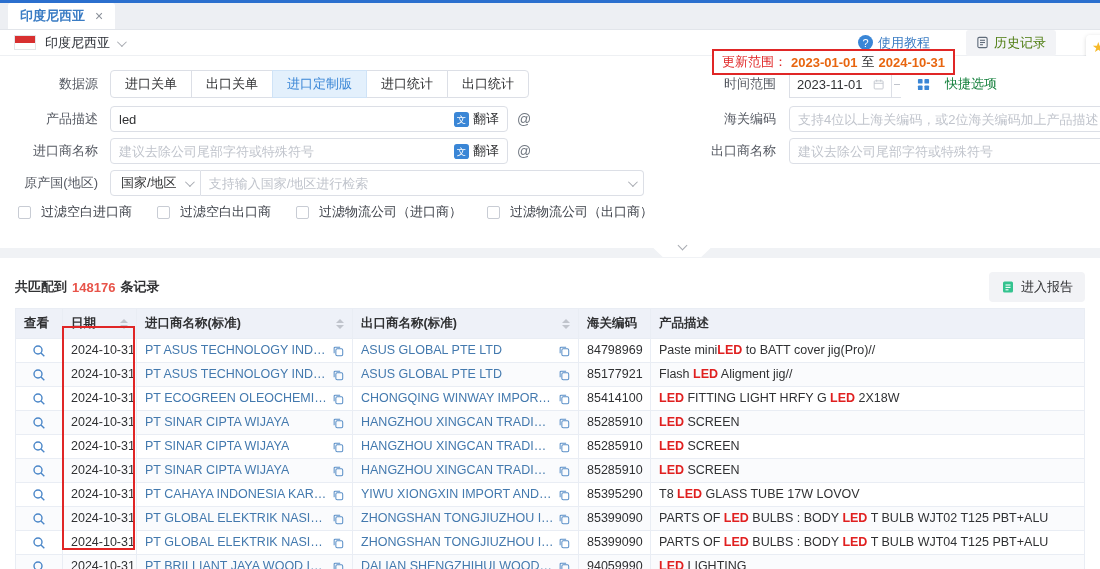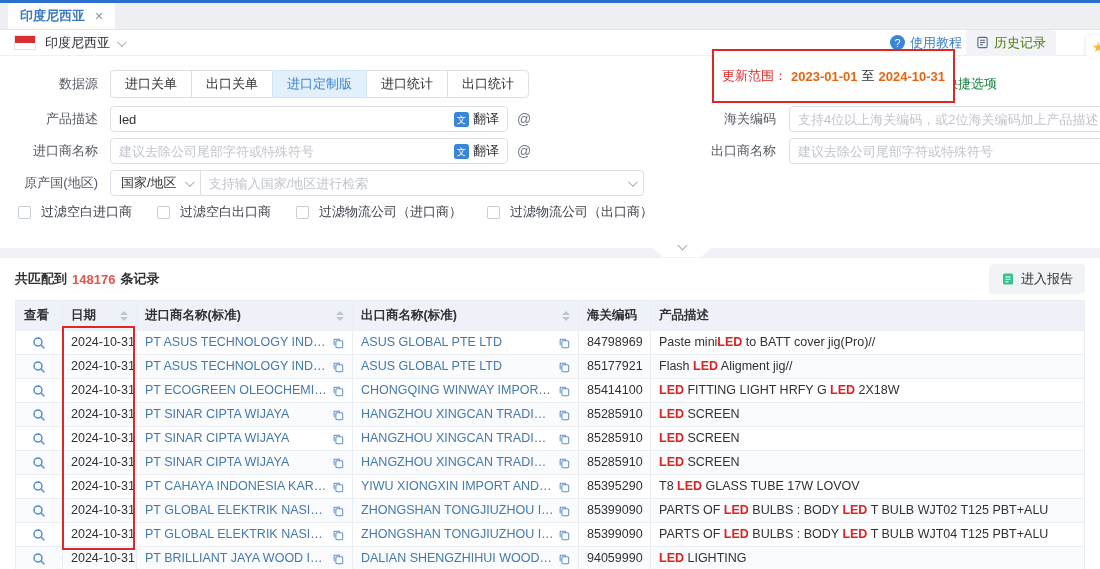--- a/index.html
+++ b/index.html
@@ -16,33 +16,33 @@
   .tab-close { color:#8a9099; font-weight:normal; font-size:14px; cursor:pointer; line-height:1; }
   .tab-close::before { content:"×"; }
   
   .header-row { height:26px; background:#fff; display:flex; align-items:center; padding:0 14px; border-bottom:1px solid #eef0f3; position:relative; }
   .flag { width:22px; height:15px; border:1px solid #e3e5e8; flex:none; display:flex; flex-direction:column; }
   .flag .f-top { flex:1; background:#d83030; }
   .flag .f-bot { flex:1; background:#ffffff; }
   .country-name { margin:0 7px 0 9px; color:#2b2f36; }
   .chev { width:7px; height:7px; border-right:1.4px solid #a8abb2; border-bottom:1.4px solid #a8abb2;
           transform:rotate(45deg) translateY(-2px); display:inline-block; }
-  .header-actions { margin-left:auto; display:flex; align-items:center; gap:4px; margin-right:30px; }
+  .header-actions { margin-left:auto; display:flex; align-items:center; gap:36px; margin-right:30px; }
   .tutorial { color:#3a7cc4; display:flex; align-items:center; gap:5px; cursor:pointer; }
   .q-circle { width:15px; height:15px; border-radius:50%; background:#3a86d6; color:#fff; font-size:11px;
               display:flex; align-items:center; justify-content:center; }
   .q-circle::before { content:"?"; }
   .history { color:#4d7c0f; display:flex; align-items:center; gap:5px; background:#f2f3f6; border-radius:3px; padding:4px 10px; cursor:pointer; }
   .star-fab { position:absolute; left:1086px; top:5px; width:34px; height:24px; background:#fff;
               border-radius:4px 0 0 4px; box-shadow:0 1px 4px rgba(0,0,0,.15); display:flex; align-items:center; padding-left:6px; }
   .star-fab::before { content:"★"; color:#f7ba2a; font-size:14px; }
   
   .filter-panel { position:relative; background:#fff; height:192px; }
   .update-range { position:absolute; top:-7px; right:145px; border:2px solid #e02626; background:#fff;
-                  padding:16px 8px; display:flex; align-items:center; gap:4px; z-index:6; white-space:nowrap; }
+                  padding:2px 8px; display:flex; align-items:center; gap:4px; z-index:6; white-space:nowrap; }
   .ur-label { color:#e02626; }
   .ur-date { color:#e8650f; font-weight:bold; }
   .ur-to { color:#303133; }
   .f-row { position:absolute; left:10px; right:0; display:flex; align-items:center; }
   .f-label { width:88px; text-align:right; margin-right:12px; color:#545861; flex:none; }
   .f-right { position:absolute; left:700px; top:0; display:flex; align-items:center; }
   .f-label2 { width:66px; text-align:right; margin-right:13px; color:#545861; flex:none; }
   .seg-group { display:flex; }
   .seg-btn { height:28px; padding:0 14px; border:1px solid #dcdfe6; margin-left:-1px; display:flex;
              align-items:center; background:#fff; cursor:pointer; color:#303133; white-space:nowrap; }
@@ -70,21 +70,21 @@
   .select-box { height:26px; border:1px solid #dcdfe6; border-radius:4px 0 0 4px; background:#fff;
                 display:flex; align-items:center; gap:8px; padding:0 8px 0 10px; color:#303133; flex:none; cursor:pointer; }
   .origin-input { width:443px; border-radius:0 4px 4px 0; border-left:none; height:26px; }
   .cb-row { position:absolute; left:18px; display:flex; align-items:center; gap:25px; }
   .cb { display:flex; align-items:center; gap:10px; color:#3f434b; cursor:pointer; white-space:nowrap; }
   .cb-box { width:13px; height:13px; border:1px solid #c8ccd4; border-radius:2px; background:#fff; flex:none; }
   .collapse-handle { position:absolute; left:645px; top:184px; width:74px; height:17px; background:#fff; z-index:5;
                      clip-path:polygon(0 0,100% 0,76% 100%,24% 100%); display:flex; align-items:flex-start; justify-content:center; }
   .collapse-handle .chev { transform:rotate(45deg); margin-top:2px; }
   
-  .results { margin-top:10px; background:#fff; height:311px; padding:4px 15px 0; position:relative; }
+  .results { margin-top:10px; background:#fff; height:311px; padding:12px 15px 0; position:relative; }
   .count-row { height:34px; display:flex; align-items:center; }
   .count-num { color:#e8544a; font-weight:bold; margin:0 5px; }
   .count-prefix, .count-suffix { color:#303133; font-weight:bold; }
   .report-btn { margin-left:auto; background:#f2f3f6; border-radius:4px; padding:6px 12px;
                 display:flex; align-items:center; gap:6px; color:#303133; cursor:pointer; }
   table { width:100%; border-collapse:collapse; table-layout:fixed; margin-top:4px; font-size:12.5px; }
   th, td { border:1px solid #e9edf4; padding:3px 8px; line-height:17px; white-space:nowrap; overflow:hidden; }
   thead th { background:#eef1f8; color:#303133; font-weight:bold; height:30px; text-align:left; }
   th .th-inner { display:flex; align-items:center; justify-content:space-between; }
   .sort { display:inline-flex; flex-direction:column; gap:2px; margin-left:4px; }

